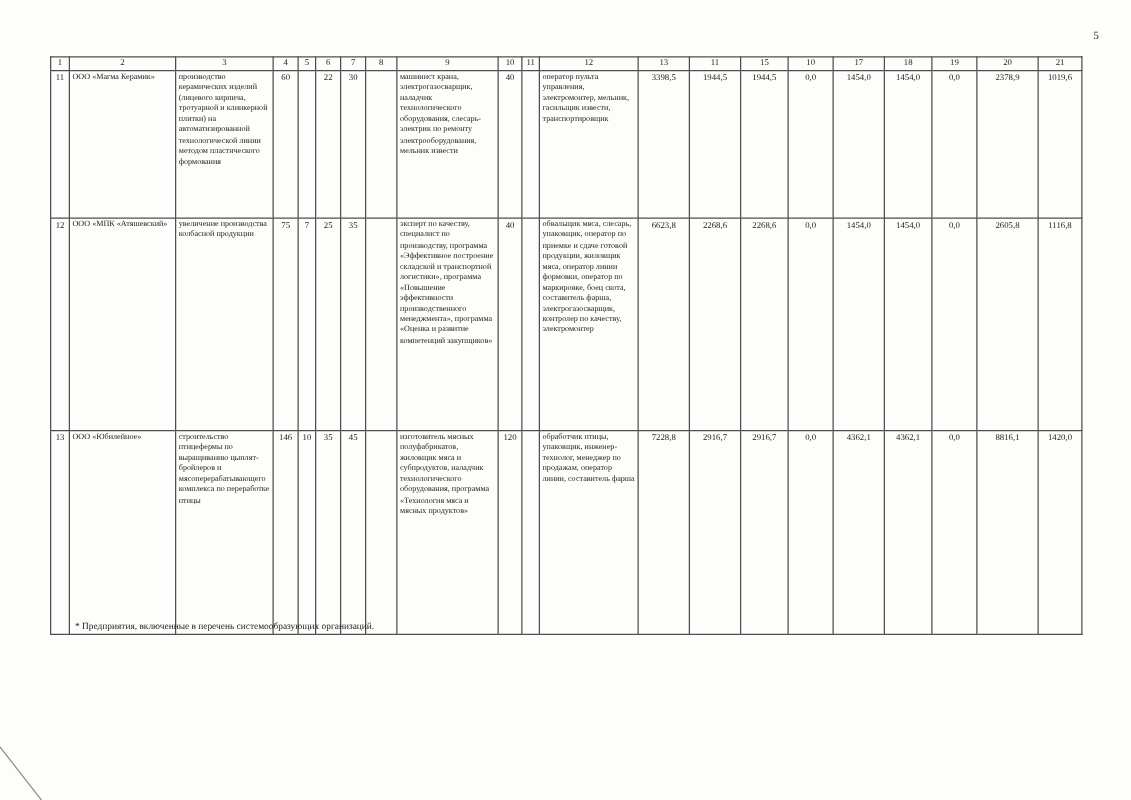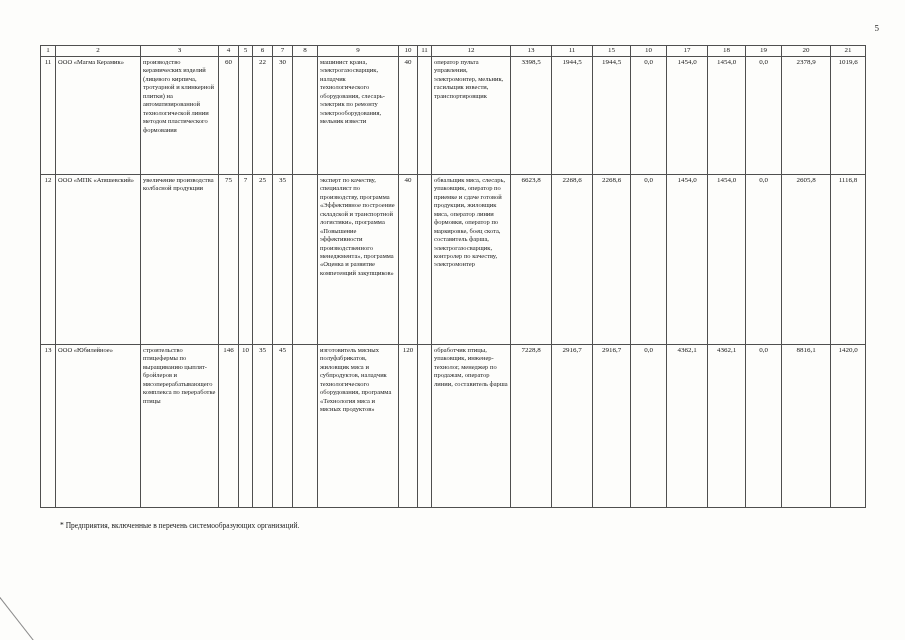--- a/index.html
+++ b/index.html
@@ -21,21 +21,21 @@
     overflow:hidden;
     overflow-wrap:break-word;
   }
   .grid th{font-size:7px;text-align:center;height:10px;padding:0 1px;color:#222;}
   .grid td{font-size:6.5px;line-height:1.3;color:#1c1c1c;}
   td.num{text-align:center;font-size:7px;}
   td.txt{text-align:left;}
   tbody tr:nth-child(1){height:118px;}
   tbody tr:nth-child(2){height:170px;}
   tbody tr:nth-child(3){height:163px;}
-  .footnote{position:absolute;left:60px;top:521px;font-size:7.5px;color:#222;}
+  .footnote{position:absolute;left:60px;top:496px;font-size:7.5px;color:#222;}
   .scan-line{
     position:absolute;left:-10px;top:584px;width:78px;height:1px;
     background:#8d8d8d;transform:rotate(52deg);transform-origin:left top;
   }
 </style>
 </head>
 <body>
 
 <div class="sheet">
   <div class="page-number">5</div>

